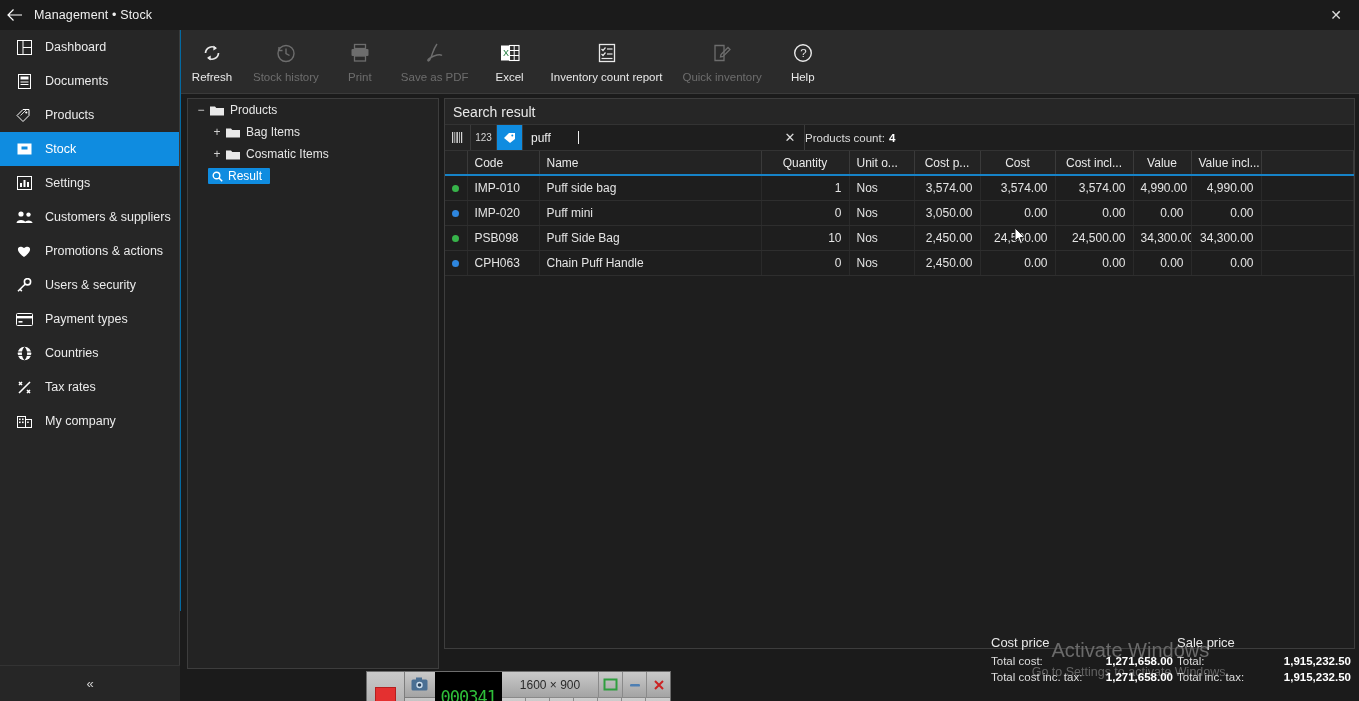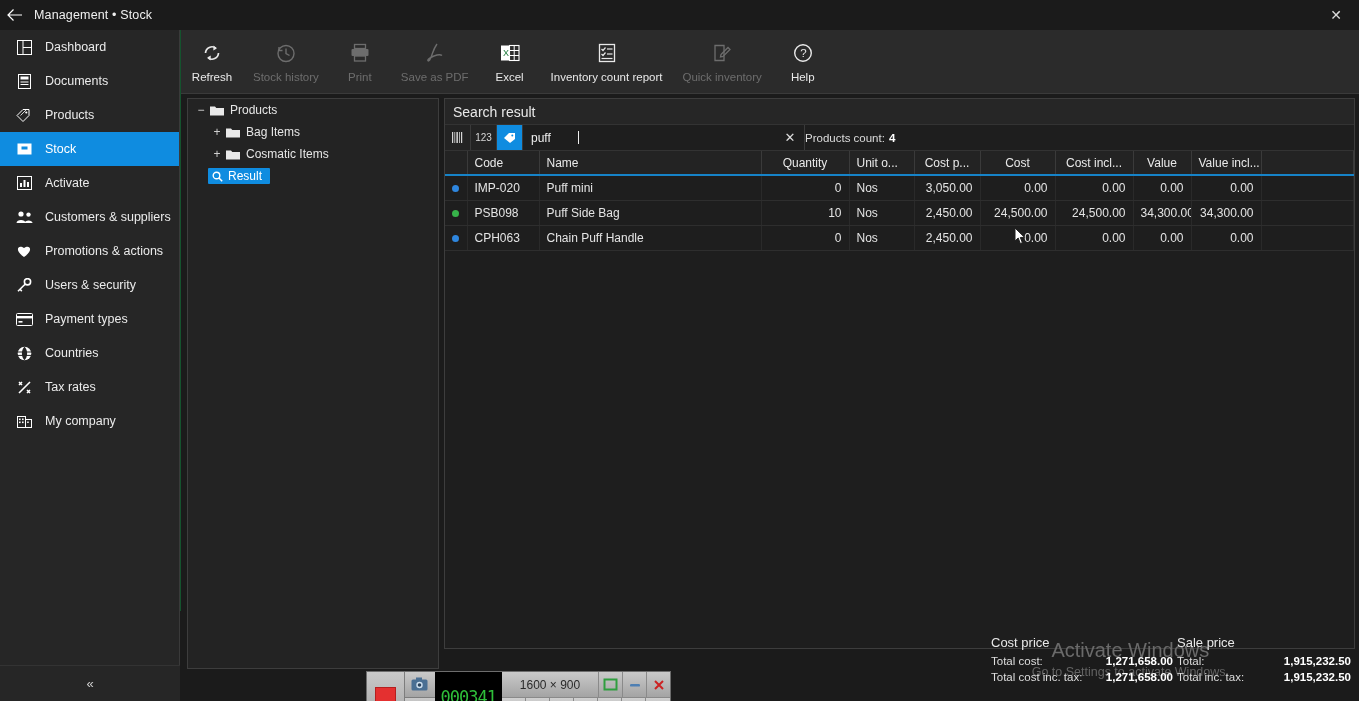--- a/index.html
+++ b/index.html
@@ -3,21 +3,21 @@
 <meta charset="utf-8">
 <style>
   * { box-sizing: border-box; margin: 0; padding: 0; }
   html, body {
     width: 1359px; height: 701px;
     background: #1b1b1b;
     font-family: "Liberation Sans", sans-serif;
     color: #e8e8e8;
     overflow: hidden;
   }
-  #app { position: relative; width: 1359px; height: 611px; background: #14532d; }
+  #app { position: relative; width: 1359px; height: 611px; background: #0369a1; }
 
   
   .titlebar {
     position: absolute; left: 0; top: 0; width: 1359px; height: 30px;
     background: #1b1b1b; display: flex; align-items: center;
   }
   .back-arrow {
     width: 30px; height: 30px; display: flex; align-items: center; justify-content: center;
     color: #ffffff; font-size: 15px; line-height: 1;
   }
@@ -231,21 +231,21 @@
 
     <div class="nav-item">
       <span class="nav-ico">
         <svg width="15" height="14" viewBox="0 0 15 14">
             <rect x=".5" y=".5" width="14" height="13" fill="none" stroke="#fff"></rect>
             <rect x="3" y="7" width="2" height="4" fill="#fff"></rect>
             <rect x="6.5" y="4" width="2" height="7" fill="#fff"></rect>
             <rect x="10" y="6" width="2" height="5" fill="#fff"></rect>
           </svg>
       </span>
-      <span>Activate</span>
+      <span>Settings</span>
     </div>
 
     <div class="nav-item">
       <span class="nav-ico">
         <svg width="19" height="14" viewBox="0 0 19 14">
             <circle cx="6" cy="4" r="2.6" fill="#fff"></circle>
             <path d="M1.5 13 C1.5 9 10.5 9 10.5 13 Z" fill="#fff"></path>
             <circle cx="13.5" cy="4.6" r="2.2" fill="#fff"></circle>
             <path d="M9.6 13 C9.6 9.6 17.5 9.6 17.5 13 Z" fill="#fff"></path>
           </svg>
@@ -528,20 +528,33 @@
             <th>Unit o...</th>
             <th class="num">Cost p...</th>
             <th class="num">Cost</th>
             <th class="num">Cost incl...</th>
             <th class="num">Value</th>
             <th class="num">Value incl...</th>
             <th></th>
           </tr>
         </thead>
         <tbody>
+          <tr class="row-first">
+            <td class="dotcell"><span class="dot" style="background:#37b34a"></span></td>
+            <td>IMP-010</td>
+            <td>Puff side bag</td>
+            <td class="num">1</td>
+            <td>Nos</td>
+            <td class="num">3,574.00</td>
+            <td class="num">3,574.00</td>
+            <td class="num">3,574.00</td>
+            <td class="num">4,990.00</td>
+            <td class="num">4,990.00</td>
+            <td></td>
+          </tr>
           <tr>
             <td class="dotcell"><span class="dot" style="background:#2e86de"></span></td>
             <td>IMP-020</td>
             <td>Puff mini</td>
             <td class="num">0</td>
             <td>Nos</td>
             <td class="num">3,050.00</td>
             <td class="num">0.00</td>
             <td class="num">0.00</td>
             <td class="num">0.00</td>

